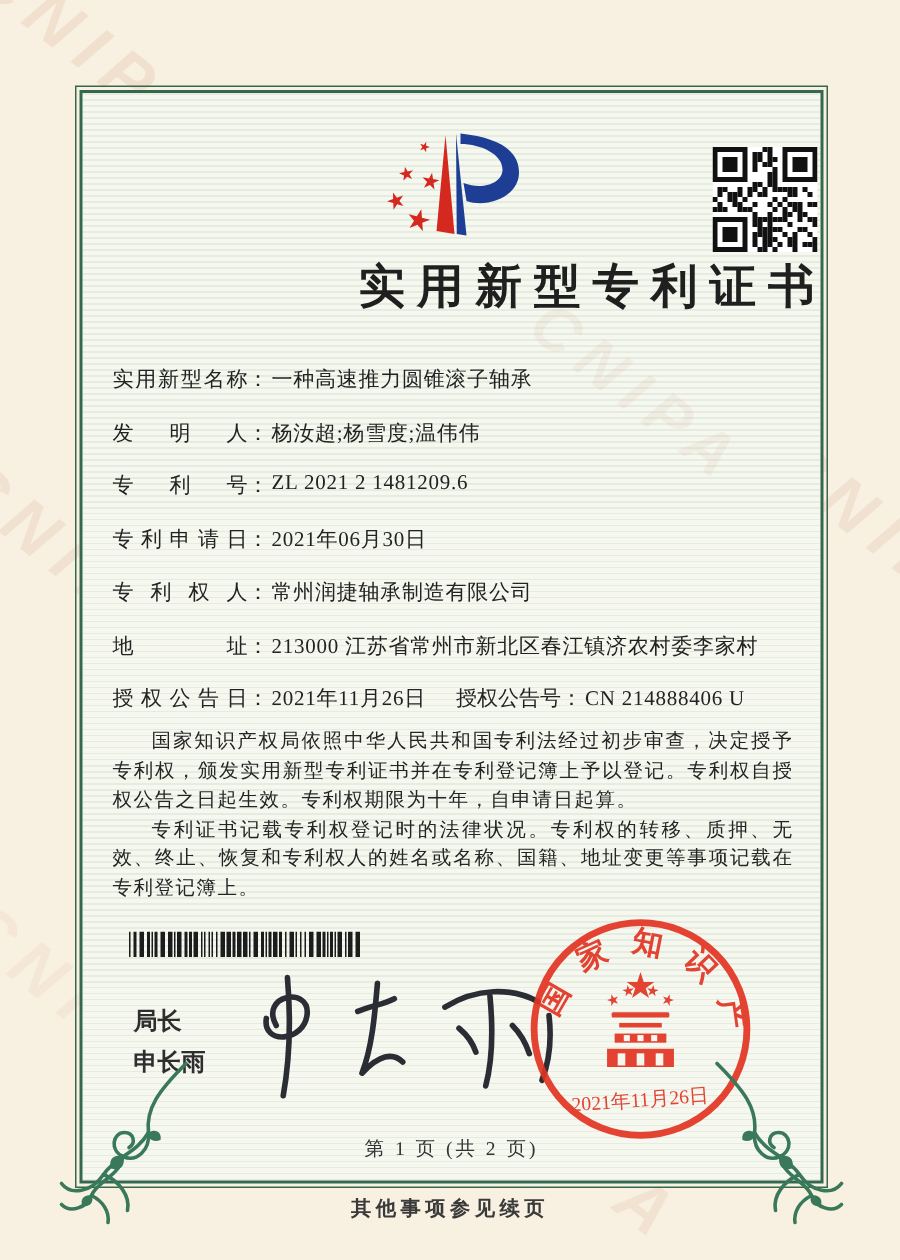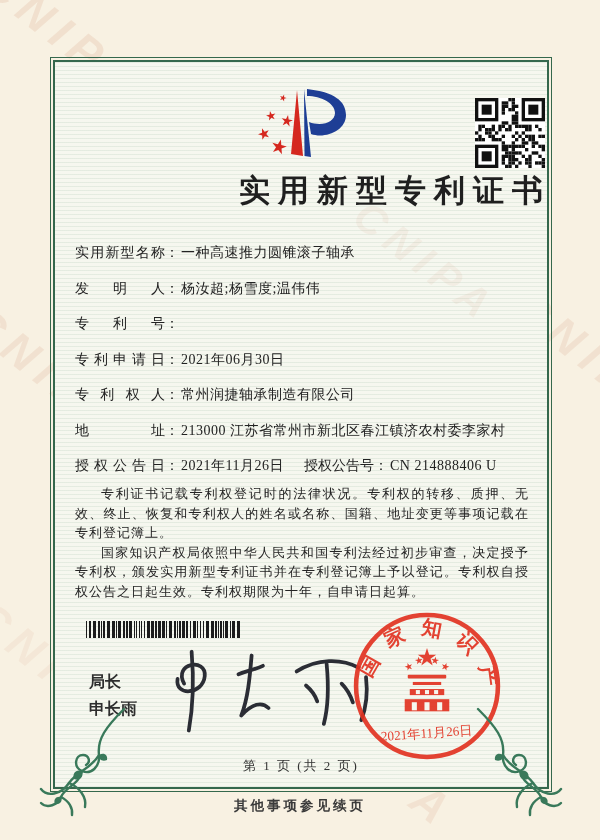--- a/index.html
+++ b/index.html
@@ -236,20 +236,21 @@
         <span class="fvalue">一种高速推力圆锥滚子轴承</span>
       </div>
       <div class="frow">
         <span class="flabel">发明人</span>
           <span class="fcolon">：</span>
         <span class="fvalue">杨汝超;杨雪度;温伟伟</span>
       </div>
       <div class="frow">
         <span class="flabel">专利号</span>
           <span class="fcolon">：</span>
+        <span class="fvalue">ZL 2021 2 1481209.6</span>
       </div>
       <div class="frow">
         <span class="flabel">专利申请日</span>
           <span class="fcolon">：</span>
         <span class="fvalue">2021年06月30日</span>
       </div>
       <div class="frow">
         <span class="flabel">专利权人</span>
           <span class="fcolon">：</span>
         <span class="fvalue">常州润捷轴承制造有限公司</span>
@@ -265,22 +266,22 @@
         <span class="fvalue">2021年11月26日</span>
         <span class="gpair2">
           <span>授权公告号</span>
             <span class="fcolon">：</span>
           <span class="fvalue">CN 214888406 U</span>
         </span>
       </div>
     </div>
 
     <div class="paras">
+      <p>国家知识产权局依照中华人民共和国专利法经过初步审查，决定授予专利权，颁发实用新型专利证书并在专利登记簿上予以登记。专利权自授权公告之日起生效。专利权期限为十年，自申请日起算。</p>
       <p>专利证书记载专利权登记时的法律状况。专利权的转移、质押、无效、终止、恢复和专利权人的姓名或名称、国籍、地址变更等事项记载在专利登记簿上。</p>
-      <p>国家知识产权局依照中华人民共和国专利法经过初步审查，决定授予专利权，颁发实用新型专利证书并在专利登记簿上予以登记。专利权自授权公告之日起生效。专利权期限为十年，自申请日起算。</p>
     </div>
 
     <div class="barcode"><svg width="158" height="17" viewBox="0 0 158 17">
           <rect x="0" y="0" width="1" height="17" fill="#1c1c1c"></rect>
           <rect x="3" y="0" width="2" height="17" fill="#1c1c1c"></rect>
           <rect x="7" y="0" width="3" height="17" fill="#1c1c1c"></rect>
           <rect x="12" y="0" width="2" height="17" fill="#1c1c1c"></rect>
           <rect x="15" y="0" width="1" height="17" fill="#1c1c1c"></rect>
           <rect x="17" y="0" width="2" height="17" fill="#1c1c1c"></rect>
           <rect x="21" y="0" width="3" height="17" fill="#1c1c1c"></rect>

